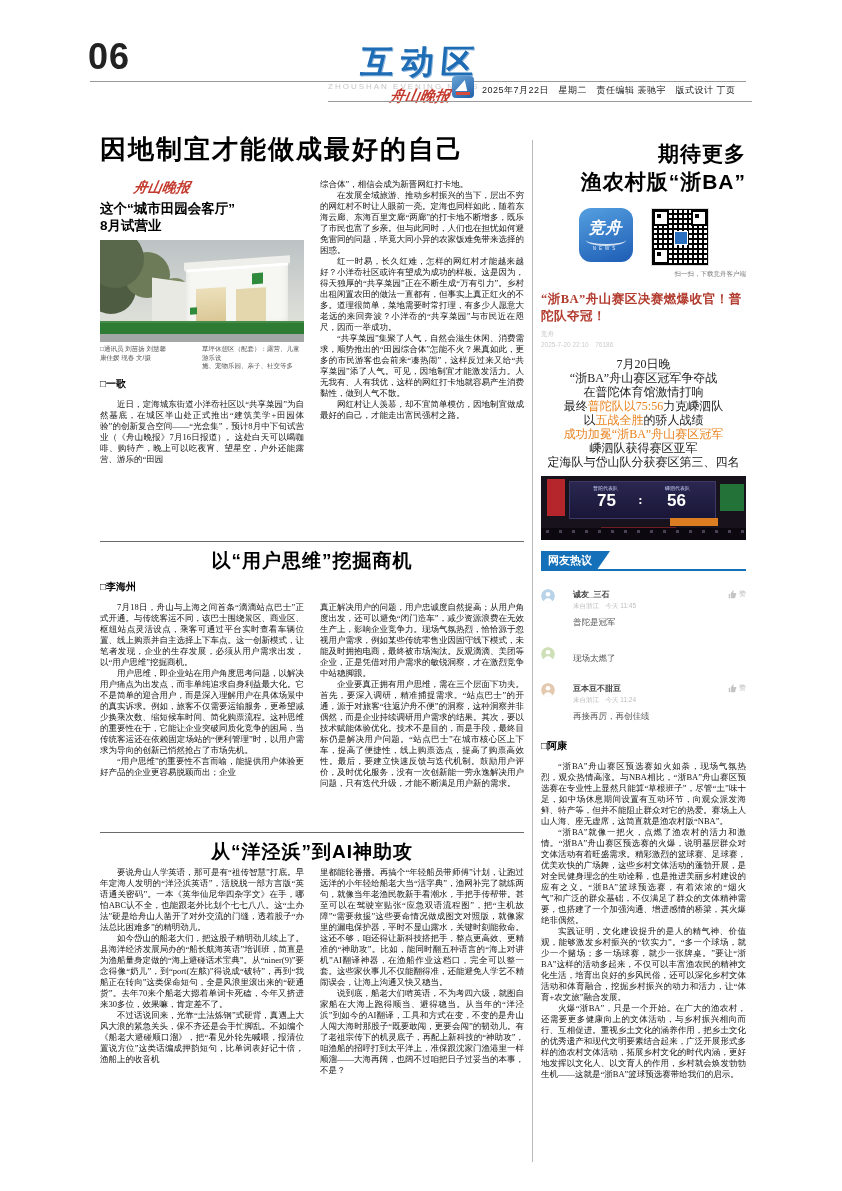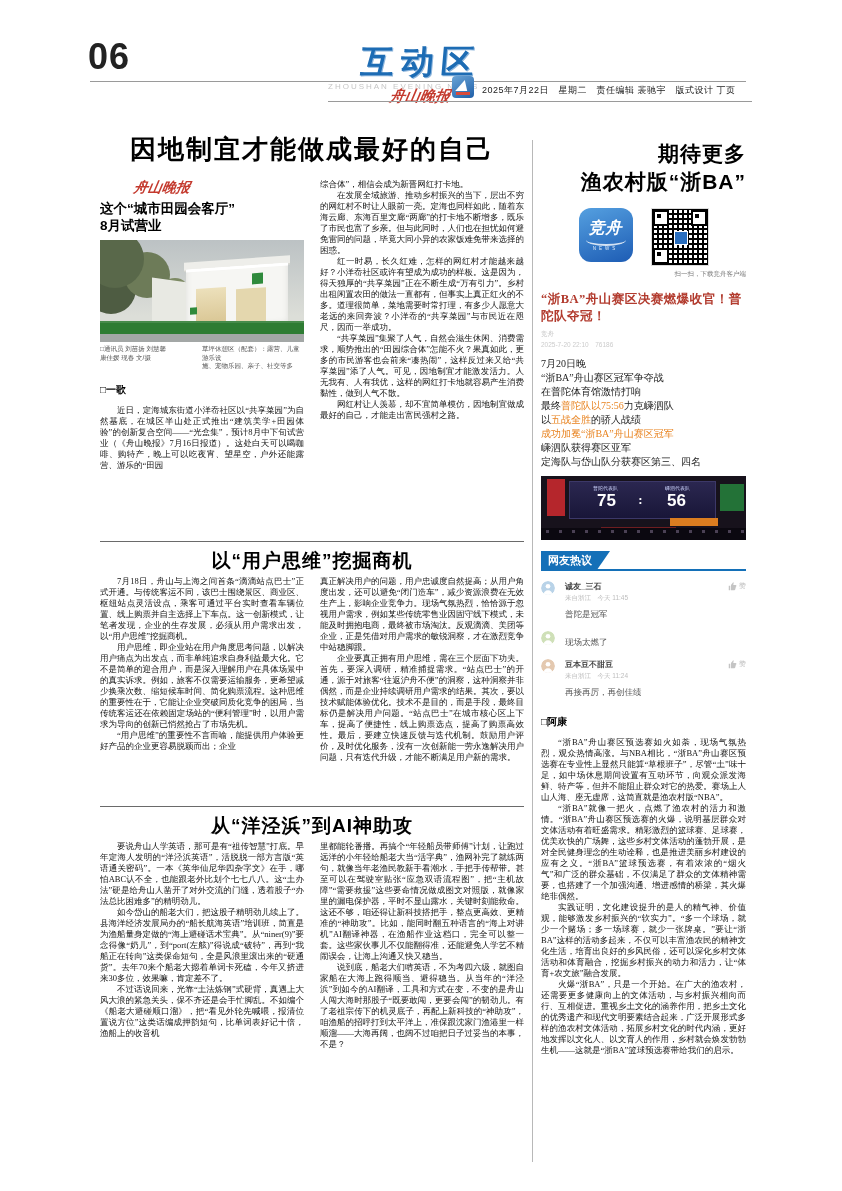--- a/index.html
+++ b/index.html
@@ -24,30 +24,30 @@
   .paper-badge::before{content:"";position:absolute;left:4px;bottom:3px;width:14px;height:3px;background:#d84a3a}
   .dateline{position:absolute;left:482px;top:84px;font-family:"Liberation Sans",sans-serif;
            font-size:9px;color:#222;letter-spacing:.5px}
   .hdr-line-b{position:absolute;left:328px;top:101px;width:424px;height:1px;background:#9a9a9a}
 
   
   .main-left{position:absolute;left:100px;top:128px;width:424px}
   .vdiv{position:absolute;left:532px;top:140px;width:1px;height:1022px;background:#b8b8b8}
   .sidebar{position:absolute;left:541px;top:140px;width:205px}
 
-  .a-title1{font-family:"Liberation Sans",sans-serif;font-size:26px;font-weight:700;text-align:center;
+  .a-title1{font-family:"Liberation Sans",sans-serif;font-size:26px;font-weight:700;text-align:left;
            letter-spacing:2px;margin:4px 0 12px;color:#000}
   .a-title2{font-family:"Liberation Sans",sans-serif;font-size:19px;font-weight:700;text-align:center;
            letter-spacing:1px;margin:6px 0 2px;color:#000}
   .cols{display:flex;gap:16px}
   .col{width:204px;overflow:hidden}
   .a1 .col{height:352px}
   .a2 .col{height:220px}
   .a3 .col{height:288px}
-  .byline{font-family:"Liberation Sans",sans-serif;font-size:10px;font-weight:700;margin:12px 0 8px;color:#000}
+  .byline{font-family:"Liberation Sans",sans-serif;font-size:10px;font-weight:700;margin:6px 0 8px;color:#000}
   p.body{font-size:8.5px;line-height:11px;margin:0;text-align:justify;text-indent:2em;color:#141414}
   p.body.cont{text-indent:0}
   .hr-sep{border:0;border-top:1px solid #6a6a6a;margin:10px 0 6px}
 
   
   .inset-brand{font-size:14px;font-weight:700;font-style:italic;color:#c43a2e;
            transform:skewX(-10deg);margin:0 0 3px 34px;height:18px}
   .inset-headline{font-family:"Liberation Sans",sans-serif;font-size:13.5px;font-weight:700;
            line-height:17px;margin:0 0 6px;color:#000}
   .photo-garden{position:relative;width:100%;height:102px;overflow:hidden;
@@ -91,21 +91,21 @@
   .qr i::after{content:"";position:absolute;left:2px;top:2px;width:4px;height:4px;background:#000}
   .qr .f1{left:1px;top:1px}.qr .f2{right:1px;top:1px}.qr .f3{left:1px;bottom:1px}
   .qr b{position:absolute;left:22px;top:22px;width:12px;height:12px;background:#2a6fc0;border:1px solid #fff}
   .qr-cap{font-size:6.5px;color:#777;text-align:right;margin-top:4px;font-family:"Liberation Sans",sans-serif}
 
   .news-hl{font-family:Liberation Serif, serif;font-size:12.5px;font-weight:700;color:#b23b2e;
            line-height:17px;margin-top:12px;letter-spacing:.5px}
   .news-src{font-size:6.5px;color:#c0c0c0;margin-top:5px;font-family:"Liberation Sans",sans-serif}
   .news-meta{font-size:6.5px;color:#cccccc;margin-top:2px;font-family:"Liberation Sans",sans-serif}
   .news-body{margin-top:7px}
-  .news-line{font-size:10px;line-height:14px;color:#222}
+  .news-line{font-size:12px;line-height:14px;text-align:center;color:#222}
   .hl{color:#e8821e}
 
   .photo-arena{position:relative;width:100%;height:64px;margin-top:7px;background:#17121c;overflow:hidden}
   .ar-screen{position:absolute;left:28px;top:5px;right:30px;height:36px;
            background:linear-gradient(#2b2750,#191638);border:1px solid #3c3868}
   .ar-team{position:absolute;top:9px;font-size:5px;color:#cfd6ff;font-family:"Liberation Sans",sans-serif}
   .ar-team-l{left:52px}.ar-team-r{right:56px}
   .ar-score{position:absolute;top:15px;font-size:17px;font-weight:700;color:#fff;
            font-family:"Liberation Sans",sans-serif}
   .ar-score-l{left:56px}.ar-score-r{right:60px}
@@ -115,21 +115,21 @@
   .ar-orange{position:absolute;right:28px;top:42px;width:48px;height:8px;background:#db7d20}
   .ar-carpet{position:absolute;left:60px;right:70px;bottom:0;height:13px;background:#6e1d20}
   .ar-crowd{position:absolute;left:0;right:0;bottom:0;height:12px;
            background:radial-gradient(circle 2px at 50% 35%,#4a4054 90%,transparent 91%) 0 0/13px 10px repeat-x,#0b0810}
 
   .hot{margin-top:9px;border-bottom:2px solid #1470b8;position:relative;height:20px}
   .hot-tab{position:absolute;left:0;bottom:0;background:#1470b8;color:#fff;
            font-family:"Liberation Sans",sans-serif;font-weight:700;font-size:11px;line-height:18px;
            padding:0 18px 0 7px;clip-path:polygon(0 0,100% 0,82% 100%,0 100%)}
 
-  .comment{display:flex;gap:10px;margin-top:10px}
+  .comment{display:flex;gap:18px;margin-top:18px}
   .c-avatar{width:14px;height:14px;border-radius:50%;overflow:hidden;flex:none}
   .c-main{flex:1}
   .c-head{display:flex;justify-content:space-between;align-items:flex-start}
   .c-name{font-family:"Liberation Sans",sans-serif;font-size:8px;font-weight:700;color:#444}
   .c-meta{font-size:6.5px;color:#bdbdbd;font-family:"Liberation Sans",sans-serif;margin-top:2px}
   .c-text{font-size:8.5px;color:#555;margin-top:6px;font-family:Liberation Sans, sans-serif}
   .c-like{font-size:7px;color:#bbb;display:flex;gap:2px;align-items:center;
            font-family:"Liberation Sans",sans-serif;flex:none}
   .op-byline{margin-top:16px}
 </style>
@@ -188,20 +188,21 @@
           <p class="body">“共享菜园”集聚了人气，自然会滋生休闲、消费需求，顺势推出的“田园综合体”怎能不火？果真如此，更多的市民游客也会前来“凑热闹”，这样反过来又给“共享菜园”添了人气。可见，因地制宜才能激发活力。人无我有、人有我优，这样的网红打卡地就容易产生消费黏性，做到人气不散。</p>
           <p class="body">网红村让人羡慕，却不宜简单模仿，因地制宜做成最好的自己，才能走出富民强村之路。</p>
         </div>
       </div>
     </div>
 
     <hr class="hr-sep">
 
     <div class="a2">
       <div class="a-title2">以“用户思维”挖掘商机</div>
+      <div class="byline">□李海州</div>
       <div class="cols">
         <div class="col">
           <p class="body">7月18日，舟山与上海之间首条“滴滴站点巴士”正式开通。与传统客运不同，该巴士围绕景区、商业区、枢纽站点灵活设点，乘客可通过平台实时查看车辆位置、线上购票并自主选择上下车点。这一创新模式，让笔者发现，企业的生存发展，必须从用户需求出发，以“用户思维”挖掘商机。</p>
           <p class="body">用户思维，即企业站在用户角度思考问题，以解决用户痛点为出发点，而非单纯追求自身利益最大化。它不是简单的迎合用户，而是深入理解用户在具体场景中的真实诉求。例如，旅客不仅需要运输服务，更希望减少换乘次数、缩短候车时间、简化购票流程。这种思维的重要性在于，它能让企业突破同质化竞争的困局，当传统客运还在依赖固定场站的“便利管理”时，以用户需求为导向的创新已悄然抢占了市场先机。</p>
           <p class="body">“用户思维”的重要性不言而喻，能提供用户体验更好产品的企业更容易脱颖而出；企业</p>
         </div>
         <div class="col">
           <p class="body cont">真正解决用户的问题，用户忠诚度自然提高；从用户角度出发，还可以避免“闭门造车”，减少资源浪费在无效生产上，影响企业竞争力。现场气氛热烈，恰恰源于忽视用户需求，例如某些传统零售业因固守线下模式，未能及时拥抱电商，最终被市场淘汰。反观滴滴、美团等企业，正是凭借对用户需求的敏锐洞察，才在激烈竞争中站稳脚跟。</p>
           <p class="body">企业要真正拥有用户思维，需在三个层面下功夫。首先，要深入调研，精准捕捉需求。“站点巴士”的开通，源于对旅客“往返沪舟不便”的洞察，这种洞察并非偶然，而是企业持续调研用户需求的结果。其次，要以技术赋能体验优化。技术不是目的，而是手段，最终目标仍是解决用户问题。“站点巴士”在城市核心区上下车，提高了便捷性，线上购票选点，提高了购票高效性。最后，要建立快速反馈与迭代机制。鼓励用户评价，及时优化服务，没有一次创新能一劳永逸解决用户问题，只有迭代升级，才能不断满足用户新的需求。</p>
         </div>

